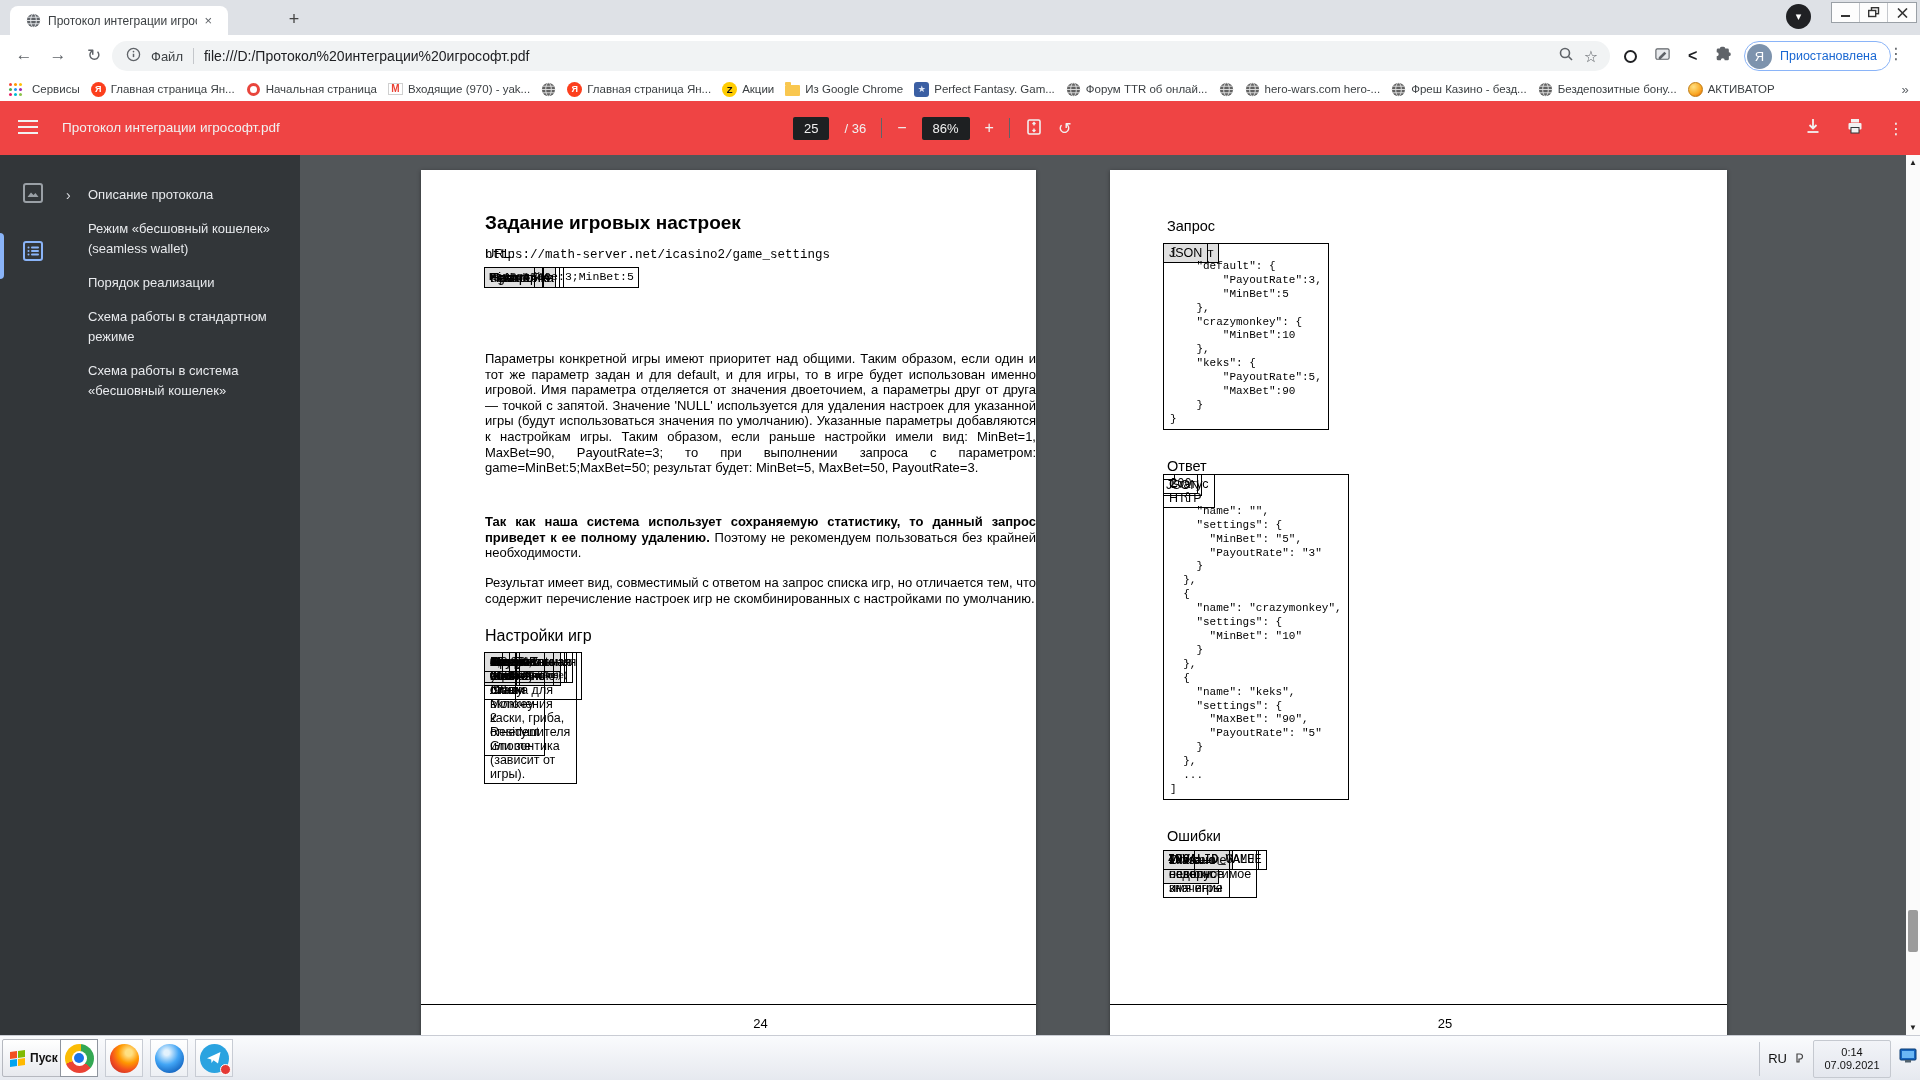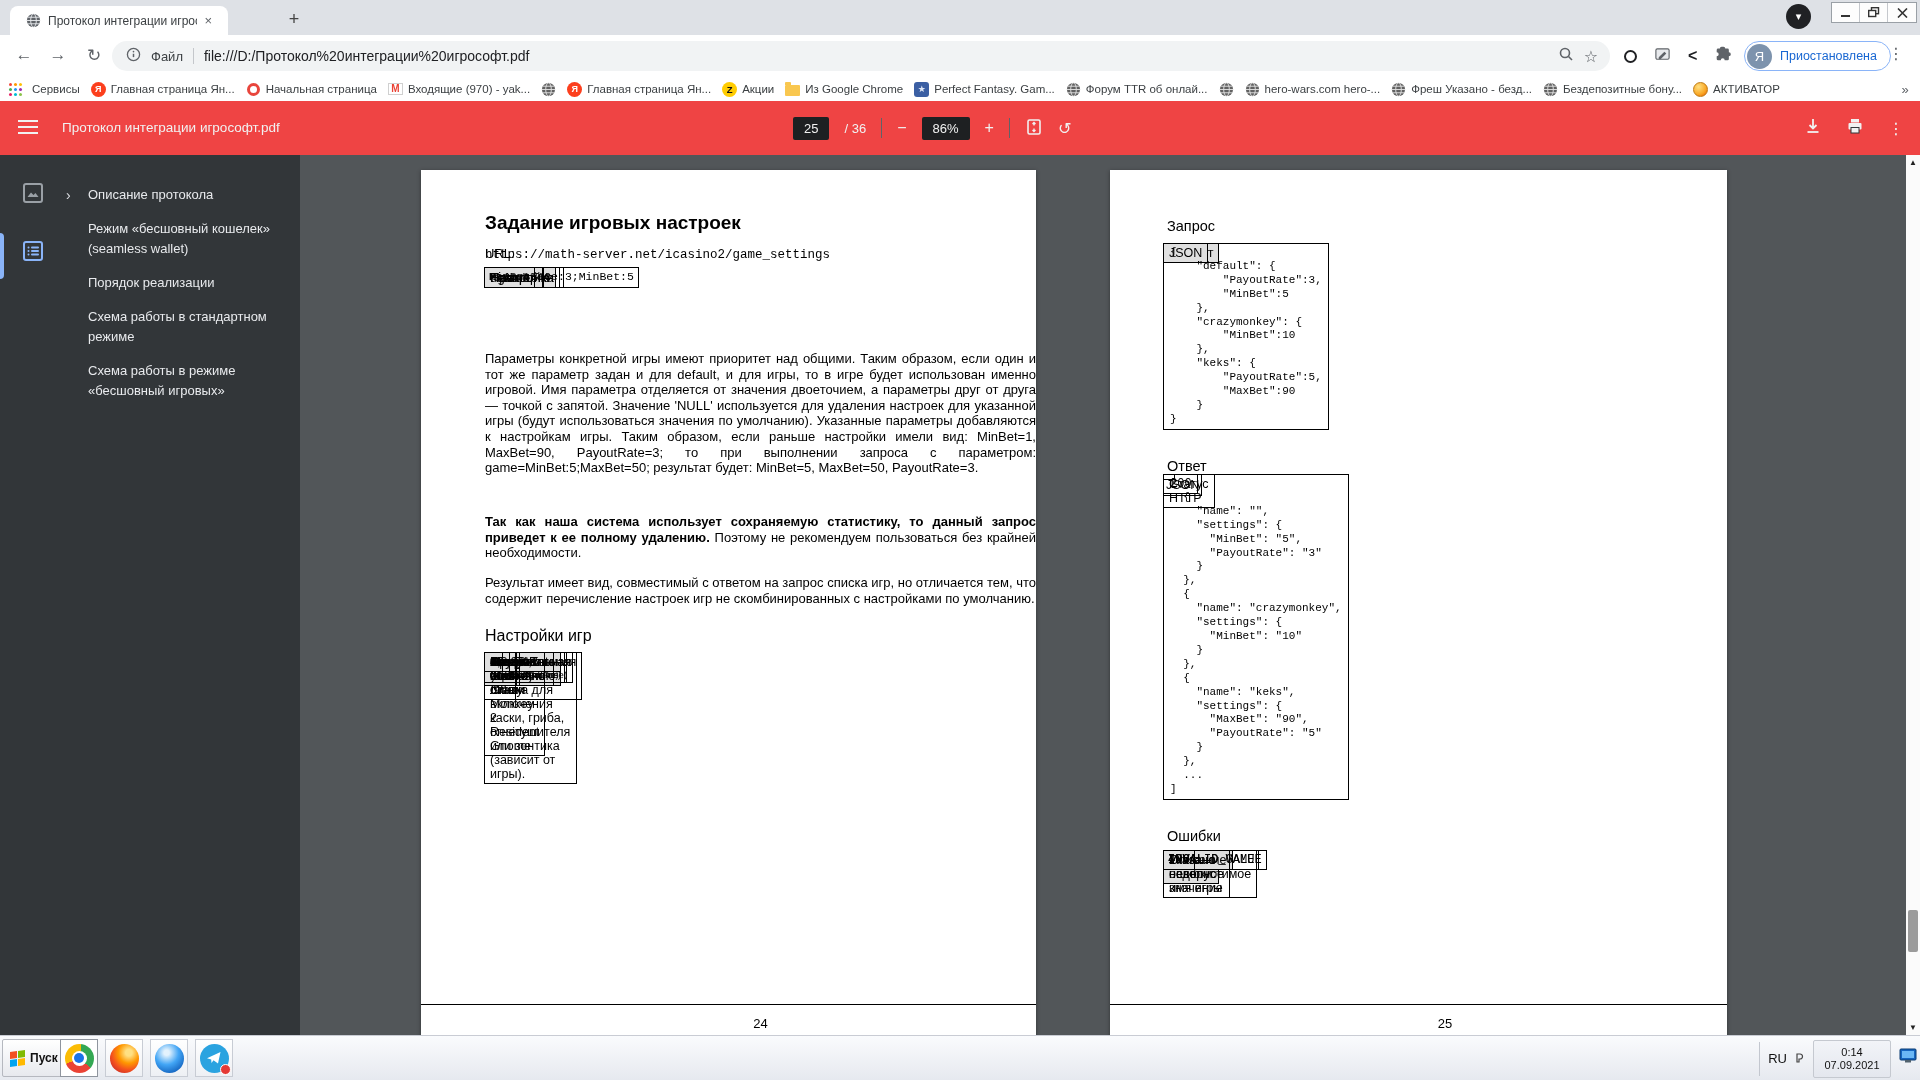--- a/index.html
+++ b/index.html
@@ -300,21 +300,21 @@
     <div class="bm">
         <span class="fav">
           <svg viewBox="0 0 16 16" width="15" height="15">
             <circle cx="8" cy="8" r="7" fill="#616161"></circle>
             <g stroke="#e0e0e0" stroke-width="1" fill="none">
               <ellipse cx="8" cy="8" rx="3" ry="7"></ellipse>
               <path d="M1 8h14M2.2 4.5h11.6M2.2 11.5h11.6"></path>
             </g>
           </svg>
         </span>
-        <span>Фреш Указано - безд...</span>
+        <span>Фреш Казино - безд...</span>
       </div>
     <div class="bm">
         <span class="fav">
           <svg viewBox="0 0 16 16" width="15" height="15">
             <circle cx="8" cy="8" r="7" fill="#616161"></circle>
             <g stroke="#e0e0e0" stroke-width="1" fill="none">
               <ellipse cx="8" cy="8" rx="3" ry="7"></ellipse>
               <path d="M1 8h14M2.2 4.5h11.6M2.2 11.5h11.6"></path>
             </g>
           </svg>
@@ -388,21 +388,21 @@
         </svg>
     </span>
     <div class="outline">
       <div class="outline-item">
         <span class="outline-chev">›</span>
         <span>Описание протокола</span>
       </div>
       <div class="outline-item"><span>Режим «бесшовный кошелек» (seamless wallet)</span></div>
       <div class="outline-item"><span>Порядок реализации</span></div>
       <div class="outline-item"><span>Схема работы в стандартном режиме</span></div>
-      <div class="outline-item"><span>Схема работы в режиме «бесшовный игровых»</span></div>
+      <div class="outline-item"><span>Схема работы в система «бесшовный кошелек»</span></div>
     </div>
   </div>
 
   <div class="viewer">
 
     <div class="page pageA">
       <div class="h1" style="left:64px;top:42px">Задание игровых настроек</div>
       <div class="urlline" style="left:64px;top:76px"><span>URL: </span><span class="mono">https://math-server.net/icasino2/game_settings</span></div>
       <table class="t1" style="left:63px;top:97px;width:552px">
         <colgroup>

